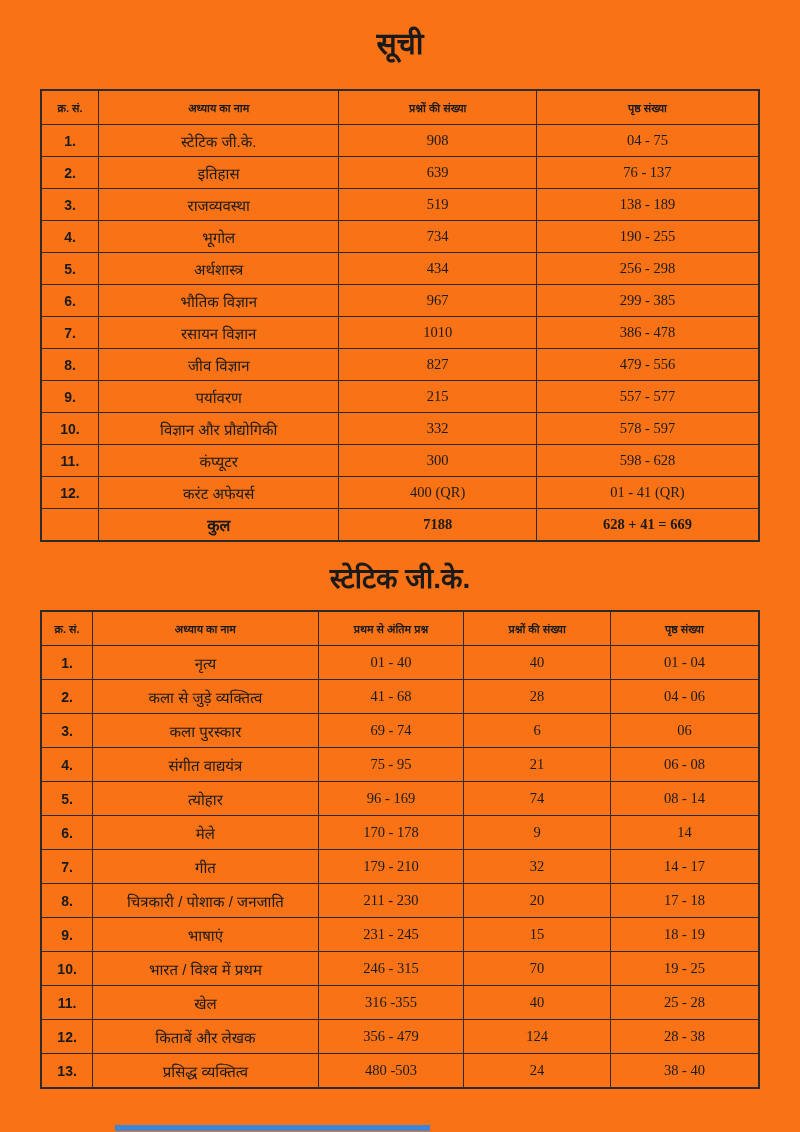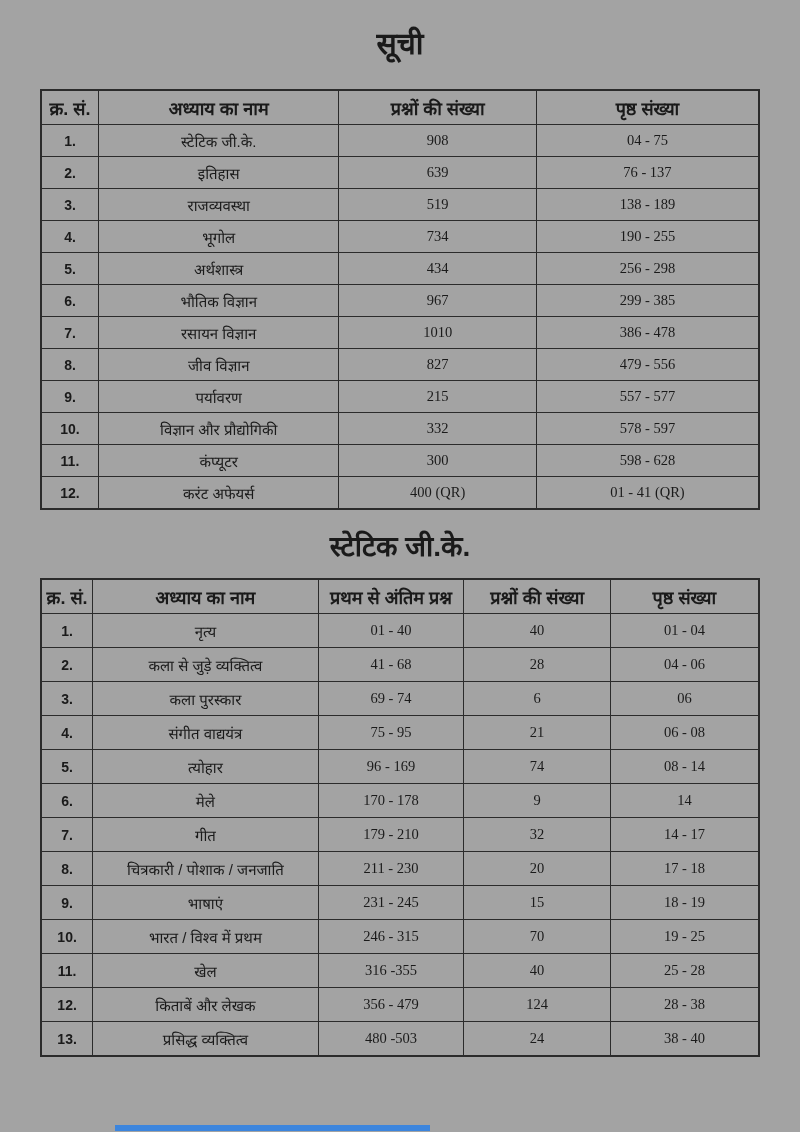--- a/index.html
+++ b/index.html
@@ -6,21 +6,21 @@
     margin: 0;
     padding: 0;
     background: #ffffff;
     font-family: "Liberation Sans", "DejaVu Sans", sans-serif;
     color: #1a1a1a;
   }
   .page {
     position: relative;
     width: 800px;
     height: 1132px;
-    background: #a3a3a3;
+    background: #f97316;
     overflow: hidden;
   }
   .doc-title {
     margin: 0;
     padding-top: 24px;
     height: 40px;
     text-align: center;
     font-size: 30px;
     font-weight: 700;
     line-height: 40px;
@@ -44,21 +44,21 @@
   .tbl-wrap1 { margin-top: 25px; }
   th, td {
     border: 1px solid #2b2b2b;
     text-align: center;
     vertical-align: middle;
     padding: 1px 2px;
     overflow: hidden;
     white-space: nowrap;
   }
   th {
-    font-size: 18px;
+    font-size: 11px;
     font-weight: 700;
     height: 31px;
     margin-left: 8px;
   }
   #index-table td { height: 29px; }
   #static-gk-table td { height: 31px; }
   td.sn {
     font-weight: 700;
     font-size: 14px;
     font-family: "Liberation Sans", sans-serif;
@@ -166,20 +166,26 @@
             <td class="sn">11.</td>
             <td class="name">कंप्यूटर</td>
             <td class="num">300</td>
             <td class="num">598 - 628</td>
           </tr>
           <tr>
             <td class="sn">12.</td>
             <td class="name">करंट अफेयर्स</td>
             <td class="num">400 (QR)</td>
             <td class="num">01 - 41 (QR)</td>
+          </tr>
+          <tr class="total-row">
+            <td class="sn"></td>
+            <td class="name">कुल</td>
+            <td class="num">7188</td>
+            <td class="num">628 + 41 = 669</td>
           </tr>
         </tbody>
     </table>
   </div>
 
   <h2 class="section-title">स्टेटिक जी.के.</h2>
 
   <div>
     <table id="static-gk-table">
       <colgroup>

